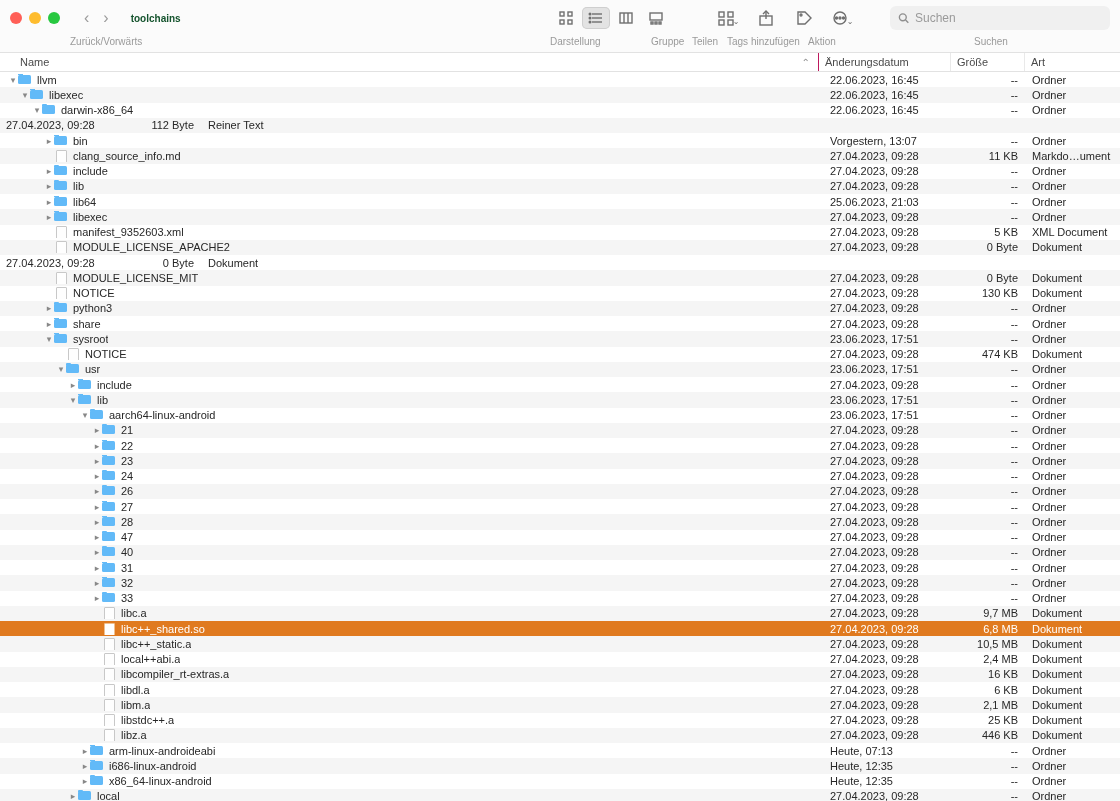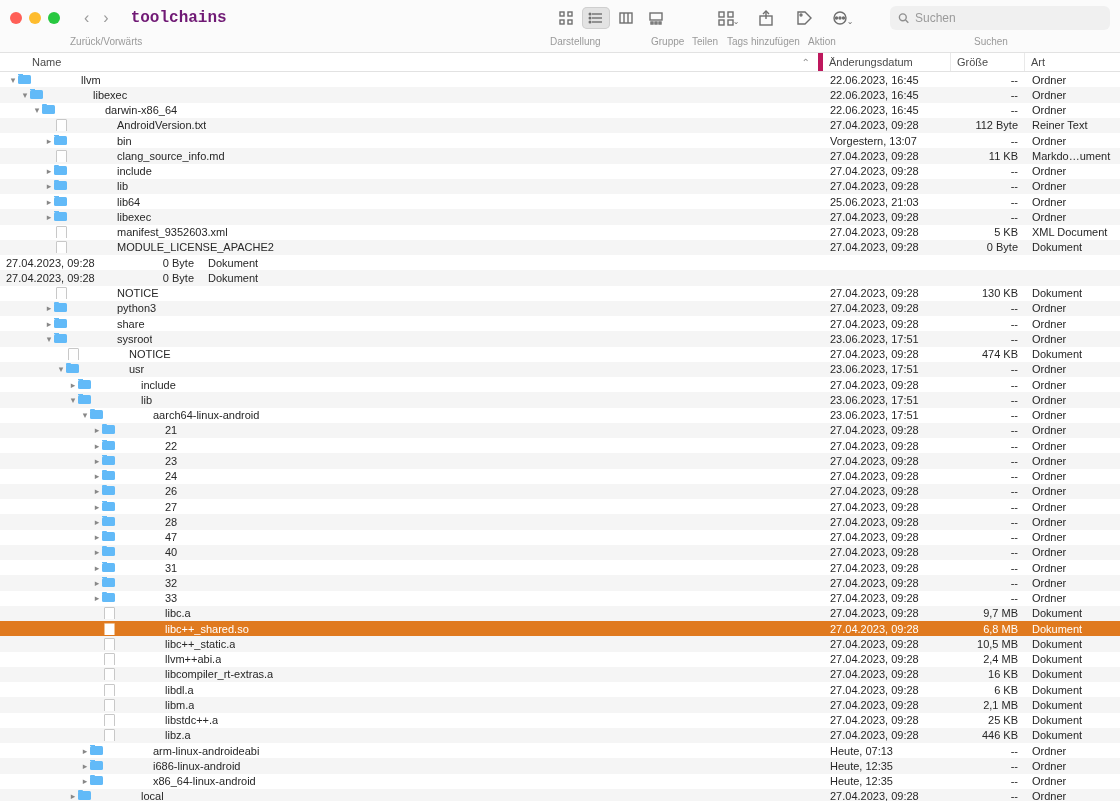--- a/index.html
+++ b/index.html
@@ -24,21 +24,21 @@
   }
   .traffic-lights { display:flex; gap:7px; margin-right:10px; }
   .tl { width:12px; height:12px; border-radius:50%; }
   .tl.red { background:#ff5f57; }
   .tl.yellow { background:#febc2e; }
   .tl.green { background:#28c840; }
 
   .nav-arrows { display:flex; gap:14px; color:#9b9b9b; margin: 0 8px; }
   .nav-arrows span { font-size:16px; line-height:1; }
 
-  .win-title { font-size:16px; font-weight:600; color:#701a75; margin-left:8px;font-family:Liberation Mono, monospace; }
+  .win-title { font-size:10px; font-weight:600; color:#14532d; margin-left:8px; }
 
   .toolbar-spacer { flex:1; }
 
   .tool-group { display:flex; align-items:center; gap:2px; }
   .tool-btn {
     width:28px; height:22px;
     display:flex; align-items:center; justify-content:center;
     color:#6f6f6f; font-size:14px;
     border-radius:5px;
   }
@@ -84,23 +84,23 @@
   .column-header {
     height:20px;
     border-top:1px solid #e2e2e2;
     border-bottom:1px solid #e2e2e2;
     background:#fff;
     display:flex;
     align-items:center;
     font-size:11px;
     color:#4a4a4a;
   }
-  .column-header .ch-name { flex:1; padding-left:32px; font-weight:500; }
+  .column-header .ch-name { flex:1; padding-left:20px; font-weight:500; }
   .column-header .ch-sorticon { color:#8e8e8e; margin-right:8px; font-size:10px; }
-  .column-header .ch-date { width:132px; padding-left:6px; border-left:5px solid #be185d; height:100%; display:flex; align-items:center;text-align:center; }
+  .column-header .ch-date { width:132px; padding-left:6px; border-left:1px solid #be185d; height:100%; display:flex; align-items:center;text-align:center; }
   .column-header .ch-size { width:74px; padding-left:6px; border-left:1px solid #e9e9e9; height:100%; display:flex; align-items:center; }
   .column-header .ch-kind { width:96px; padding-left:6px; border-left:1px solid #e9e9e9; height:100%; display:flex; align-items:center; }
 
   
   .list-body {
     height: calc(801px - 36px - 16px - 20px);
     overflow-y:auto;
     background:#fff;
   }
   .row {
@@ -153,21 +153,21 @@
     position:absolute; left:2px; top:0;
     width:9px; height:11px;
     background:#fefefe;
     border:0.5px solid #c8c8c8;
     border-radius:1px;
   }
   .row.selected .icon.file::before {
     background:#fff; border-color:#f0c090;
   }
 
-  .name-text { overflow:hidden; text-overflow:ellipsis;margin-left:44px; }
+  .name-text { overflow:hidden; text-overflow:ellipsis; }
 </style>
 </head>
 <body>
 
 <div class="toolbar">
   <div class="traffic-lights">
     <div class="tl red"></div>
     <div class="tl yellow"></div>
     <div class="tl green"></div>
   </div>
@@ -319,26 +319,20 @@
         <span style="display: inline-block; width: 32px; flex-shrink: 0;"></span>
         <span class="disclose">▾</span>
         <span class="icon folder"></span>
         <span class="name-text">darwin-x86_64</span>
       </div>
       <div class="cell-date">22.06.2023, 16:45</div>
       <div class="cell-size">--</div>
       <div class="cell-kind">Ordner</div>
     </div>
     <div class="row stripe">
-      <div class="cell-name">
-        <span style="display: inline-block; width: 44px; flex-shrink: 0;"></span>
-        <span class="disclose"></span>
-        <span class="icon file"></span>
-        <span class="name-text">AndroidVersion.txt</span>
-      </div>
       <div class="cell-date">27.04.2023, 09:28</div>
       <div class="cell-size">112 Byte</div>
       <div class="cell-kind">Reiner Text</div>
     </div>
     <div class="row">
       <div class="cell-name">
         <span style="display: inline-block; width: 44px; flex-shrink: 0;"></span>
         <span class="disclose">▸</span>
         <span class="icon folder"></span>
         <span class="name-text">bin</span>
@@ -423,20 +417,26 @@
       <div class="cell-date">27.04.2023, 09:28</div>
       <div class="cell-size">0 Byte</div>
       <div class="cell-kind">Dokument</div>
     </div>
     <div class="row">
       <div class="cell-date">27.04.2023, 09:28</div>
       <div class="cell-size">0 Byte</div>
       <div class="cell-kind">Dokument</div>
     </div>
     <div class="row stripe">
+      <div class="cell-name">
+        <span style="display: inline-block; width: 44px; flex-shrink: 0;"></span>
+        <span class="disclose"></span>
+        <span class="icon file"></span>
+        <span class="name-text">MODULE_LICENSE_MIT</span>
+      </div>
       <div class="cell-date">27.04.2023, 09:28</div>
       <div class="cell-size">0 Byte</div>
       <div class="cell-kind">Dokument</div>
     </div>
     <div class="row">
       <div class="cell-name">
         <span style="display: inline-block; width: 44px; flex-shrink: 0;"></span>
         <span class="disclose"></span>
         <span class="icon file"></span>
         <span class="name-text">NOTICE</span>
@@ -696,21 +696,21 @@
       </div>
       <div class="cell-date">27.04.2023, 09:28</div>
       <div class="cell-size">10,5 MB</div>
       <div class="cell-kind">Dokument</div>
     </div>
     <div class="row">
       <div class="cell-name">
         <span style="display: inline-block; width: 92px; flex-shrink: 0;"></span>
         <span class="disclose"></span>
         <span class="icon file"></span>
-        <span class="name-text">llvm++abi.a</span>
+        <span class="name-text">local++abi.a</span>
       </div>
       <div class="cell-date">27.04.2023, 09:28</div>
       <div class="cell-size">2,4 MB</div>
       <div class="cell-kind">Dokument</div>
     </div>
     <div class="row stripe">
       <div class="cell-name">
         <span style="display: inline-block; width: 92px; flex-shrink: 0;"></span>
         <span class="disclose"></span>
         <span class="icon file"></span>

